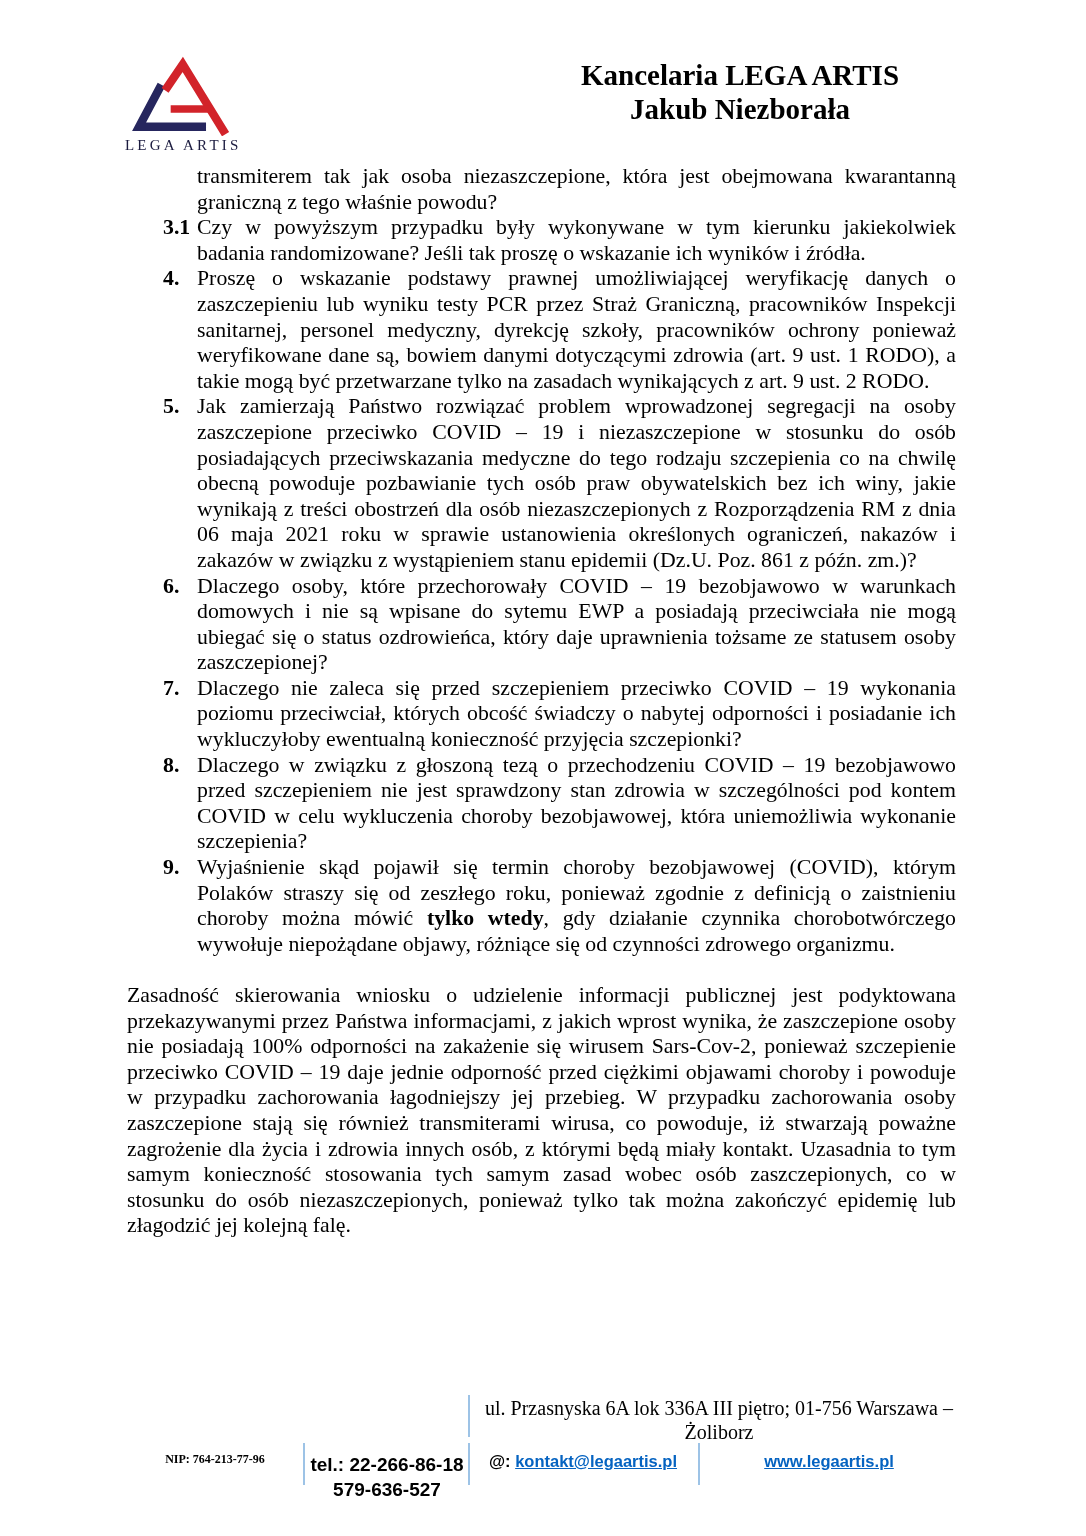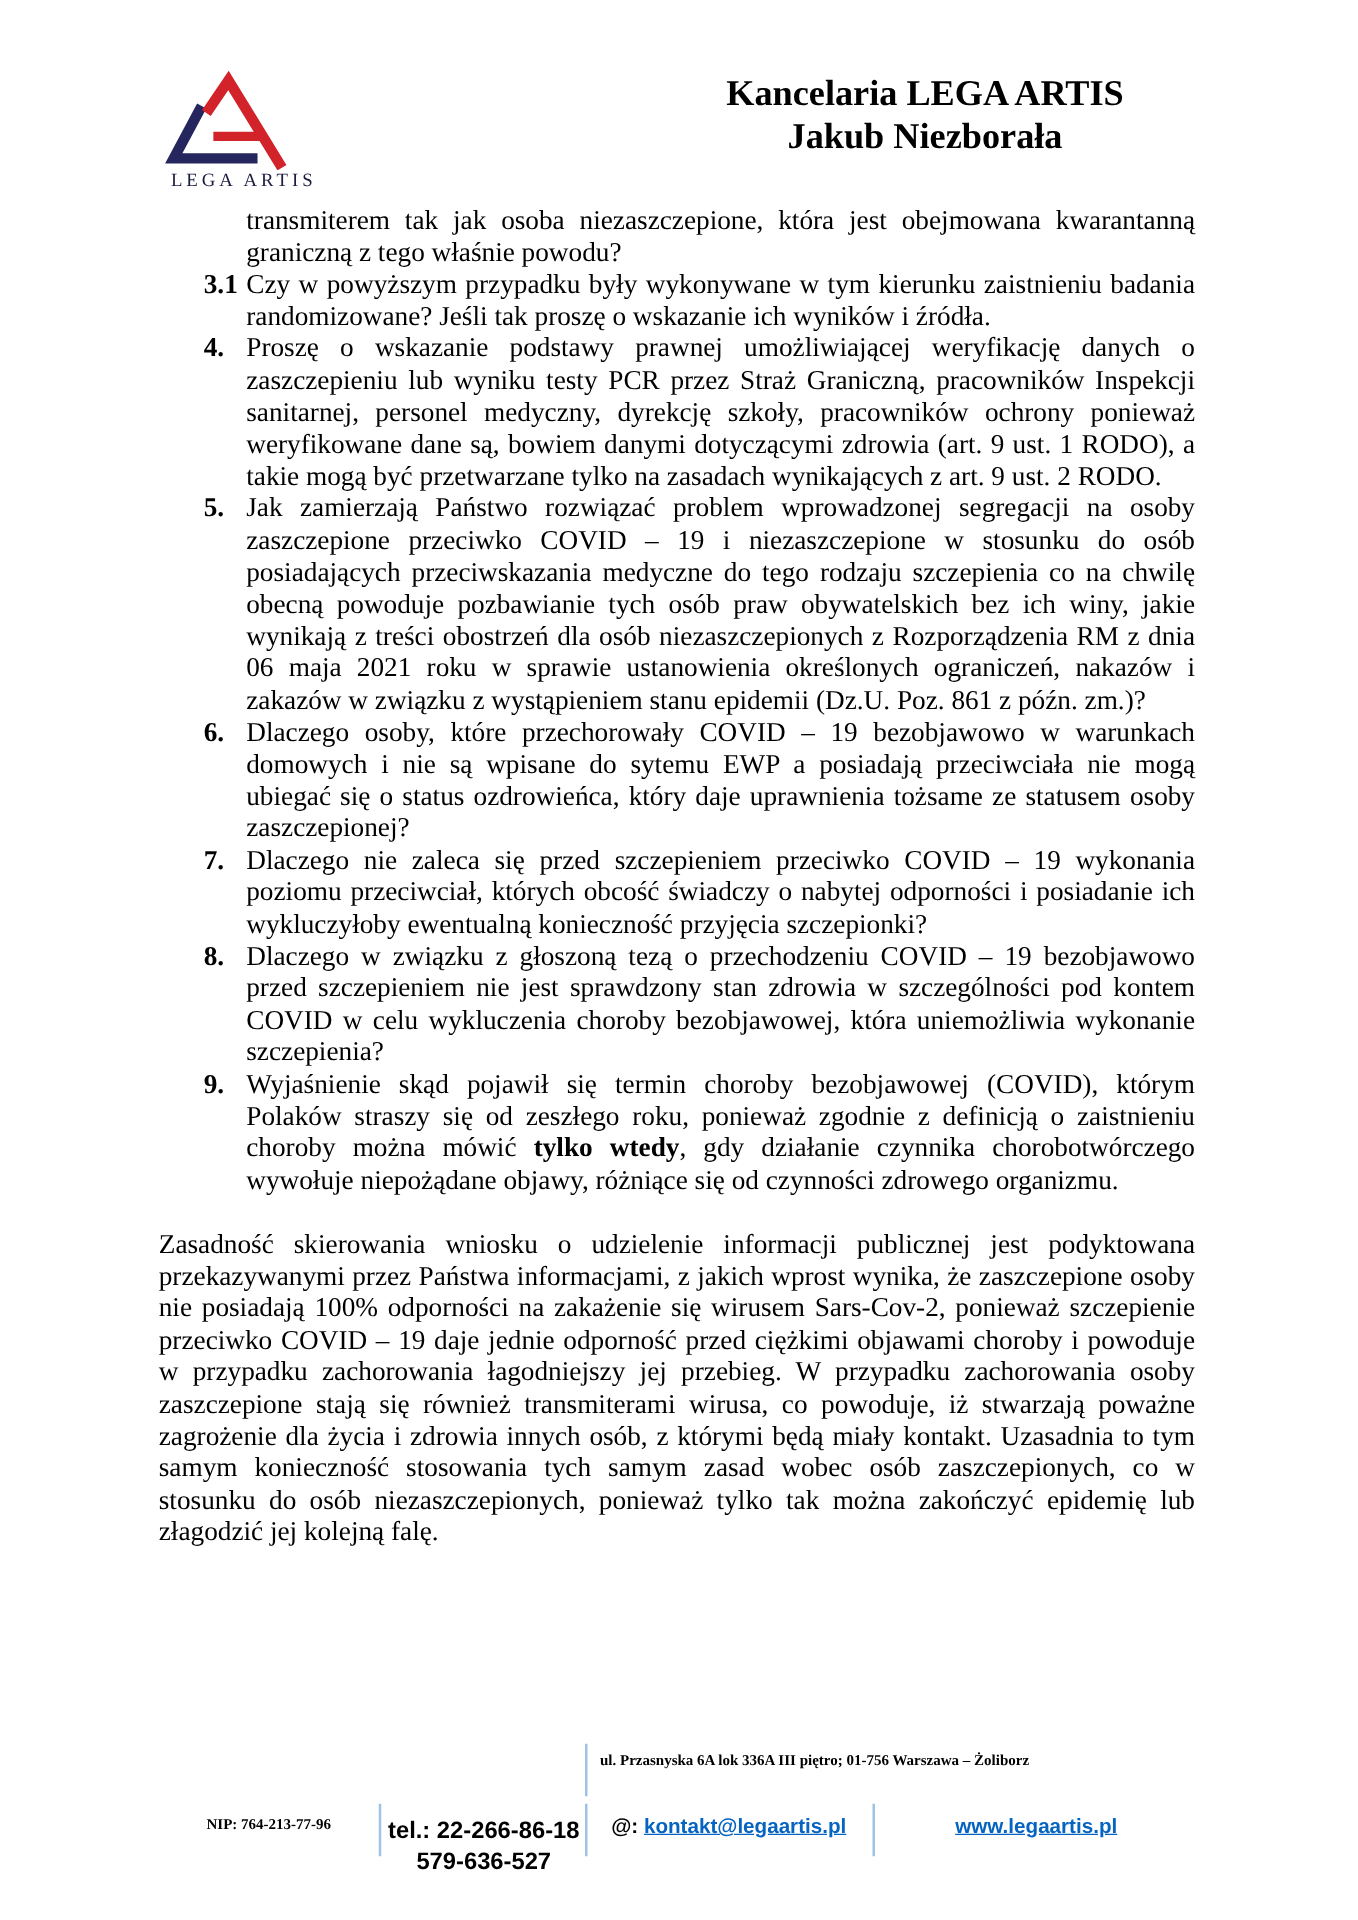--- a/index.html
+++ b/index.html
@@ -14,21 +14,20 @@
   }
   
   .logo{position:absolute;left:125px;top:56px;width:140px;}
   .logo svg{display:block;width:136px;height:80px;}
   .logo-text{
     margin-top:1px;
     font-size:15px;
     letter-spacing:3.2px;
     color:#1b1b3f;
     white-space:nowrap;
-    text-align:center;
   }
   .title{
     position:absolute;left:520px;top:58px;width:440px;
     text-align:center;font-weight:bold;
     font-size:29px;line-height:34px;
   }
   
   .body{
     position:absolute;left:127px;top:164px;width:829px;
     font-size:21.8px;line-height:25.6px;
@@ -40,21 +39,21 @@
   .item .txt{flex:1 1 auto;}
   .closing{margin:25.6px 0 0 0;}
   
   .f-row1-left{
     position:absolute;left:127px;top:1396px;width:335px;
     text-align:center;font-size:17.5px;line-height:24px;
   }
   .f-row1-left .bold{font-weight:bold;}
   .f-row1-right{
     position:absolute;left:480px;top:1396px;width:478px;
-    text-align:left;font-weight:bold;font-size:12px;line-height:24px;
+    text-align:center;font-weight:normal;font-size:20px;line-height:24px;
   }
   .f-nip{
     position:absolute;left:127px;top:1452px;width:176px;
     text-align:center;font-weight:bold;font-size:12px;
   }
   .f-tel{
     position:absolute;left:307px;top:1452px;width:160px;
     text-align:center;font-weight:bold;font-size:19px;line-height:25px;
     font-family:"Liberation Sans",sans-serif;
   }
@@ -92,21 +91,21 @@
   <div class="title">
     <div>Kancelaria LEGA ARTIS</div>
     <div>Jakub Niezborała</div>
   </div>
 
   <div class="body">
     <p class="cont">transmiterem tak jak osoba niezaszczepione, która jest obejmowana kwarantanną graniczną z tego właśnie powodu?</p>
 
     <div class="item">
       <span class="num">3.1</span>
-      <span class="txt">Czy w powyższym przypadku były wykonywane w tym kierunku zaistnieniu badania randomizowane? Jeśli tak proszę o wskazanie ich wyników i źródła.</span>
+      <span class="txt">Czy w powyższym przypadku były wykonywane w tym kierunku jakiekolwiek badania randomizowane? Jeśli tak proszę o wskazanie ich wyników i źródła.</span>
     </div>
 
     <div class="item">
       <span class="num">4.</span>
       <span class="txt">Proszę o wskazanie podstawy prawnej umożliwiającej weryfikację danych o zaszczepieniu lub wyniku testy PCR przez Straż Graniczną, pracowników Inspekcji sanitarnej, personel medyczny, dyrekcję szkoły, pracowników ochrony ponieważ weryfikowane dane są, bowiem danymi dotyczącymi zdrowia (art. 9 ust. 1 RODO), a takie mogą być przetwarzane tylko na zasadach wynikających z art. 9 ust. 2 RODO.</span>
     </div>
 
     <div class="item">
       <span class="num">5.</span>
       <span class="txt">Jak zamierzają Państwo rozwiązać problem wprowadzonej segregacji na osoby zaszczepione przeciwko COVID – 19 i niezaszczepione w stosunku do osób posiadających przeciwskazania medyczne do tego rodzaju szczepienia co na chwilę obecną powoduje pozbawianie tych osób praw obywatelskich bez ich winy, jakie wynikają z treści obostrzeń dla osób niezaszczepionych z Rozporządzenia RM z dnia 06 maja 2021 roku w sprawie ustanowienia określonych ograniczeń, nakazów i zakazów w związku z wystąpieniem stanu epidemii (Dz.U. Poz. 861 z późn. zm.)?</span>

